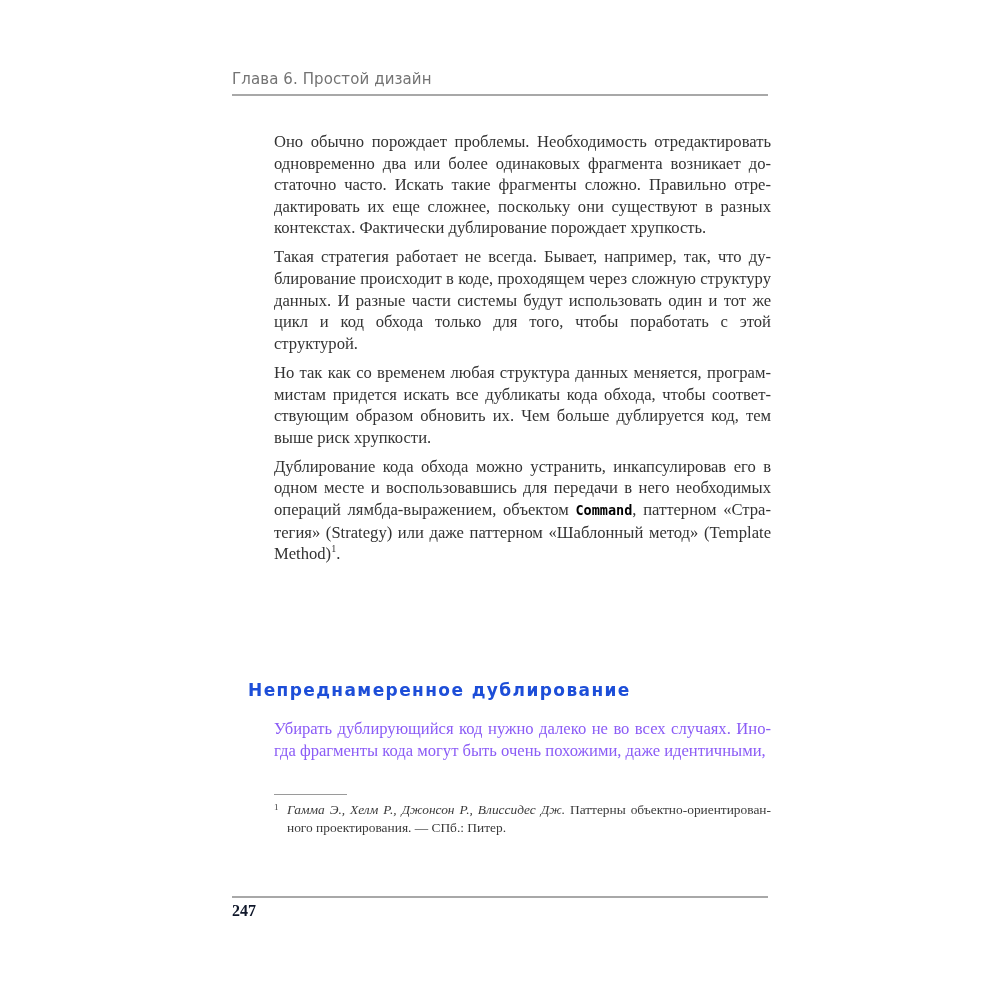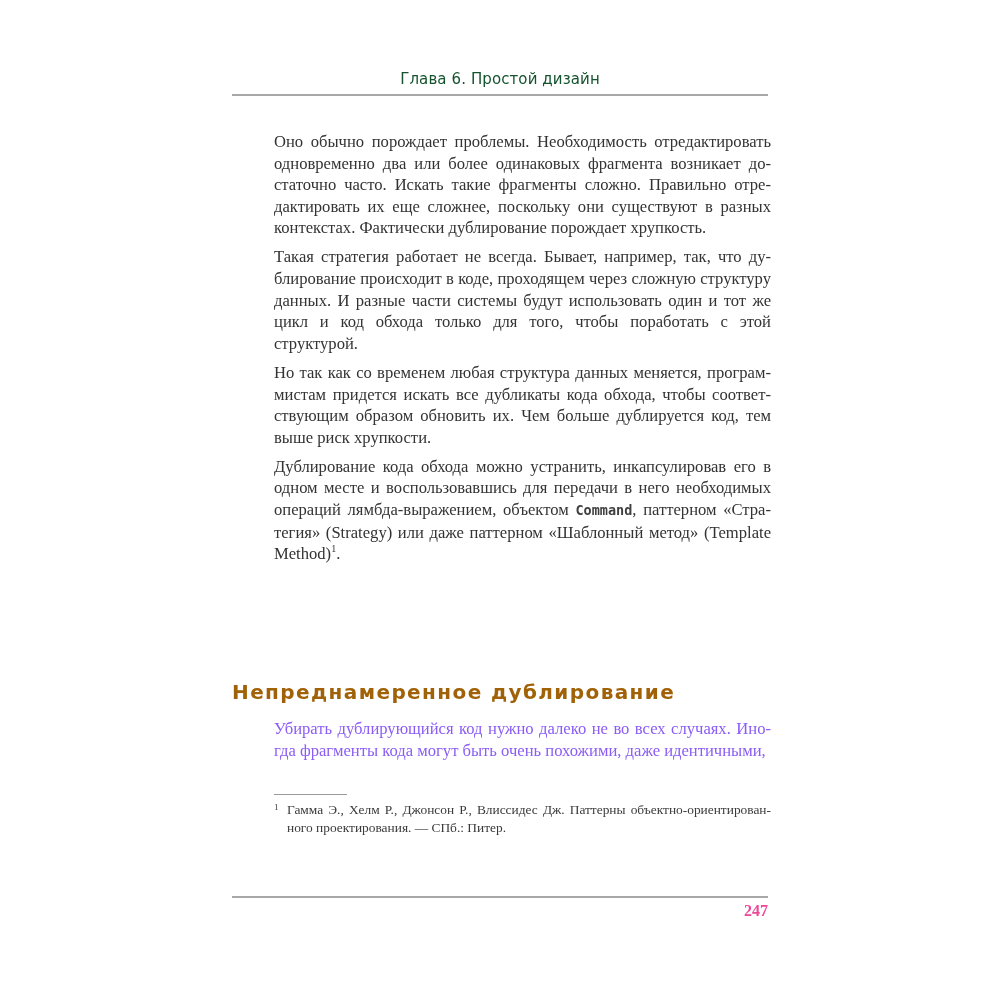--- a/index.html
+++ b/index.html
@@ -17,24 +17,24 @@
       position: absolute;
       left: 0; top: 0;
       width: 1000px; height: 1000px;
       background: #ffffff;
     }
     .running-head {
       position: absolute;
       left: 232px;
       width: 536px;
       top: 70px;
-      text-align: center;
+      text-align: left;
       font-family: "DejaVu Sans", sans-serif;
       font-size: 15px;
-      color: #14532d;
+      color: #737373;
       letter-spacing: 0.1px;
     }
     .head-rule {
       position: absolute;
       left: 232px;
       width: 536px;
       top: 94px;
       height: 2px;
       background: #a8a8a8;
     }
@@ -51,36 +51,36 @@
     .body-text p {
       margin: 0 0 7.5px 0;
       text-align: justify;
       text-align-last: left;
       hyphens: manual;
     }
     .mono {
       font-family: "DejaVu Sans Mono", monospace;
       font-size: 13.5px;
       font-weight: bold;
-      color: #404040;
+      color: #000000;
     }
     sup.fnref {
       font-size: 10px;
       line-height: 0;
       vertical-align: super;
     }
     .section-heading {
       position: absolute;
-      left: 232px;
+      left: 248px;
       top: 680px;
       font-family: "DejaVu Sans", sans-serif;
       font-weight: bold;
-      font-size: 20px;
+      font-size: 17px;
       letter-spacing: 1.4px;
-      color: #a16207;
+      color: #1d4ed8;
       margin: 0;
     }
     .body-text-2 {
       position: absolute;
       left: 274px;
       width: 497px;
       top: 718px;
       font-family: "Liberation Serif", serif;
       font-size: 16.6px;
       line-height: 21.6px;
@@ -112,39 +112,39 @@
       position: absolute;
       left: 0;
       top: -3px;
       font-size: 9px;
     }
     .footnote .fn-text {
       margin-left: 13px;
       text-align: justify;
     }
     .footnote .authors {
+      font-style: italic;
     }
     .foot-rule {
       position: absolute;
       left: 232px;
       width: 536px;
       top: 896px;
       height: 2px;
       background: #a8a8a8;
     }
     .page-number {
       position: absolute;
       left: 232px;
       width: 536px;
       top: 902px;
-      text-align: right;
       font-family: "Liberation Serif", serif;
       font-weight: bold;
       font-size: 16px;
-      color: #ec4899;
+      color: #0f172a;
     }
   </style>
 </head>
 <body>
 
 <div class="page">
 
   <div class="running-head">Глава 6. Простой дизайн</div>
   <div class="head-rule"></div>
 

